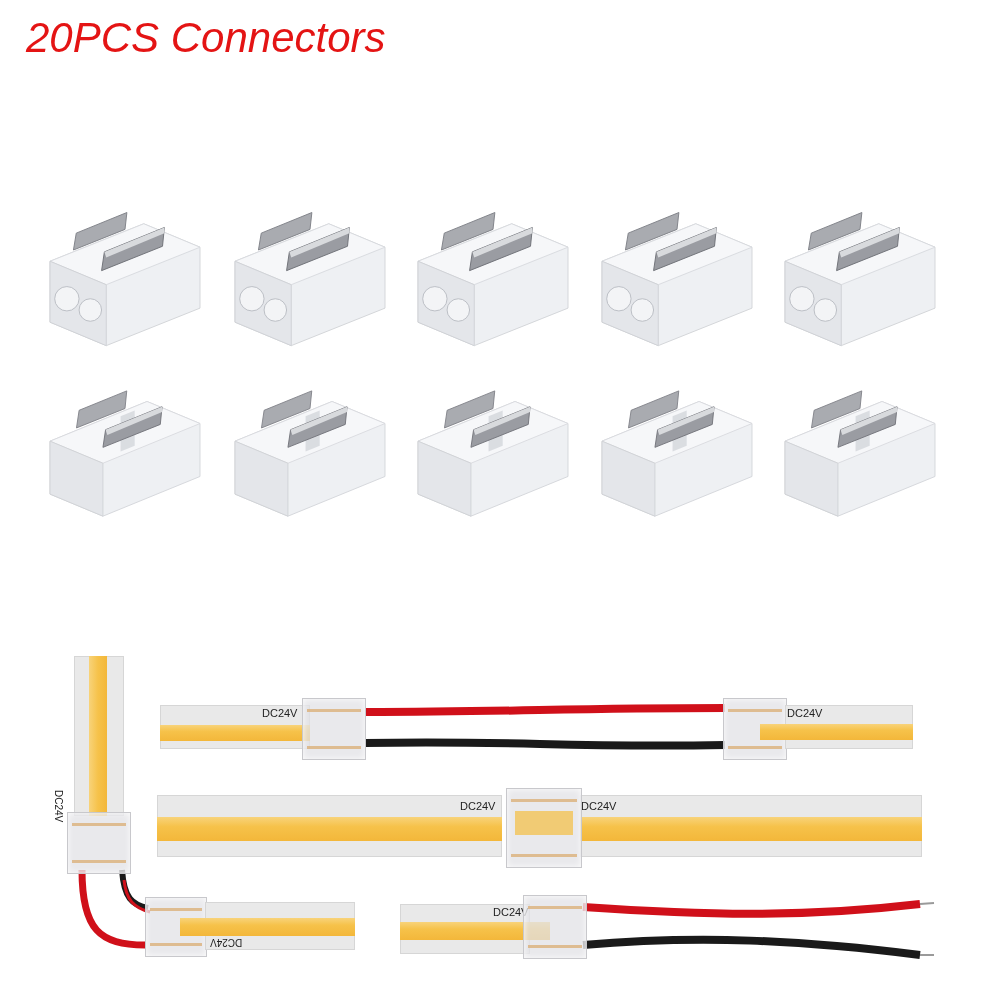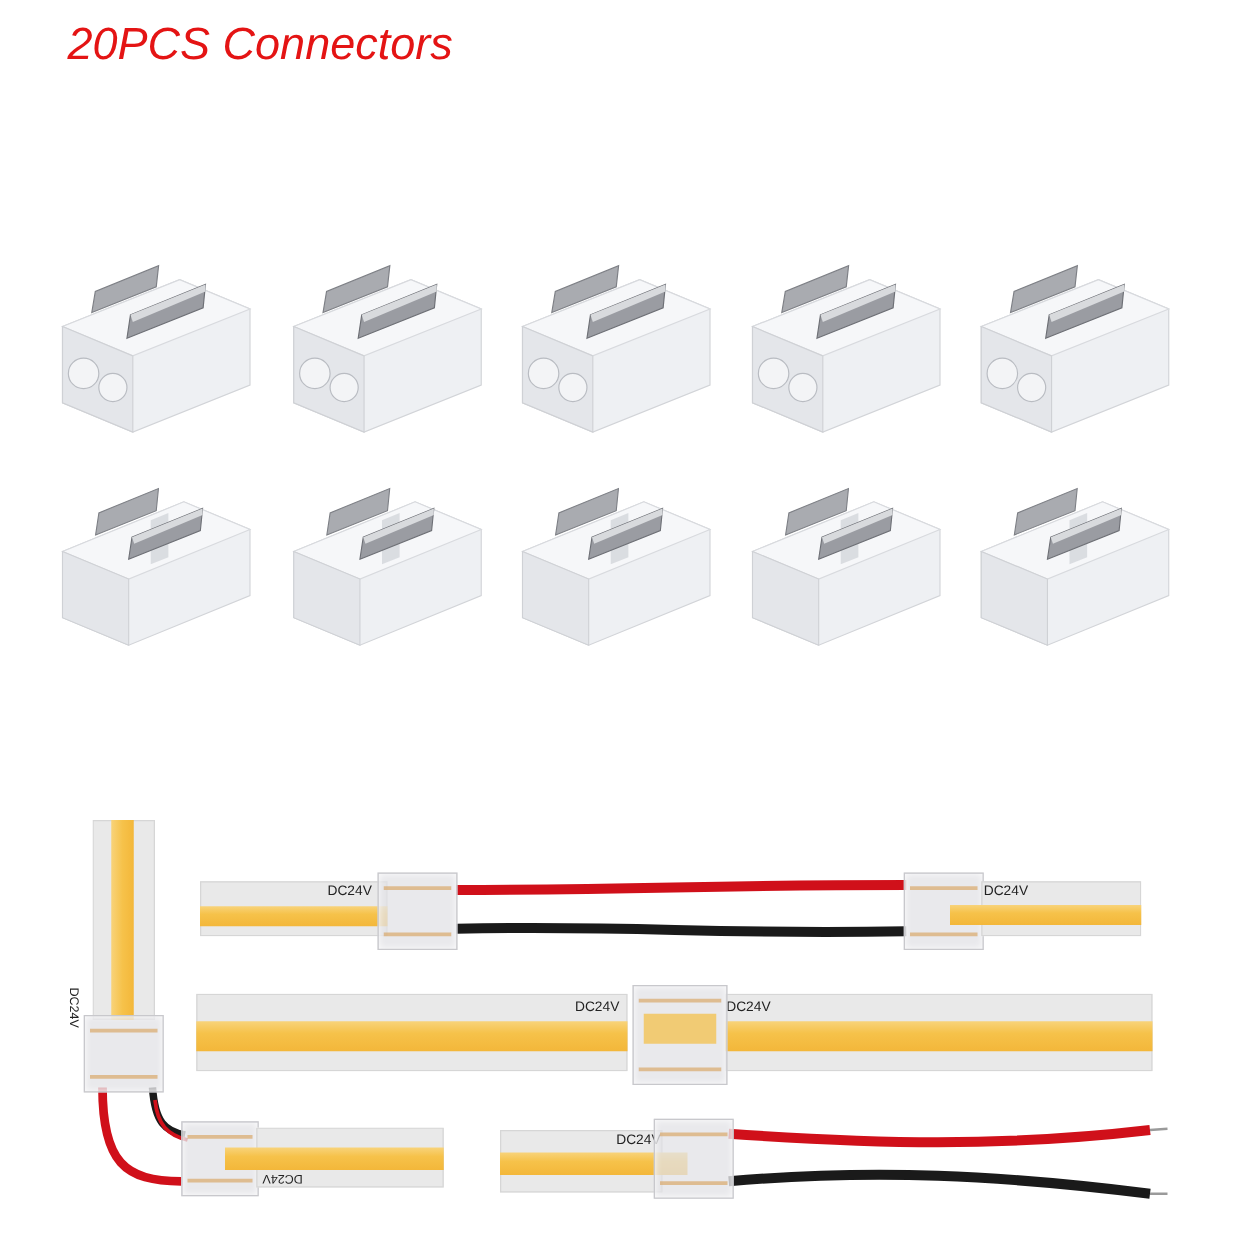--- a/index.html
+++ b/index.html
@@ -1,17 +1,17 @@
 <!DOCTYPE html>
 <html><head>
   <meta charset="utf-8">
   <style>
     html, body { margin: 0; padding: 0; background: #ffffff; }
     body { width: 1000px; height: 1000px; position: relative; overflow: hidden; font-family: "Liberation Sans", sans-serif; }
-    .title { position: absolute; left: 26px; top: 14px; font-size: 36px; font-style: italic; color: #e41414; letter-spacing: 0px; white-space: nowrap; font-family: "Liberation Sans", sans-serif; margin-left: 28px; }
+    .title { position: absolute; left: 26px; top: 14px; font-size: 42px; font-style: italic; color: #e41414; letter-spacing: 0px; white-space: nowrap; font-family: "Liberation Sans", sans-serif; }
     .abs { position: absolute; }
     .conn { position: absolute; width: 190px; height: 150px; }
     .strip-h { position: absolute; background: #e9e9e9; box-shadow: inset 0 0 0 1px #d6d6d6; }
     .strip-h .led { position: absolute; left: 0; right: 0; background: linear-gradient(#f8d37a, #f6c24a 40%, #f3b73a); }
     .label { position: absolute; font-size: 11px; color: #222; font-family: "Liberation Sans", sans-serif; white-space: nowrap; }
     .clip { position: absolute; background: rgba(225,225,230,0.75); border: 1px solid #c8c8cc; box-shadow: inset 0 0 6px rgba(255,255,255,0.9); }
     .clip::before, .clip::after { content: ""; position: absolute; left: 4px; right: 4px; height: 3px; background: #d9a86b; opacity: 0.7; }
     .clip::before { top: 10px; } .clip::after { bottom: 10px; }
     svg { display: block; }
   </style>

